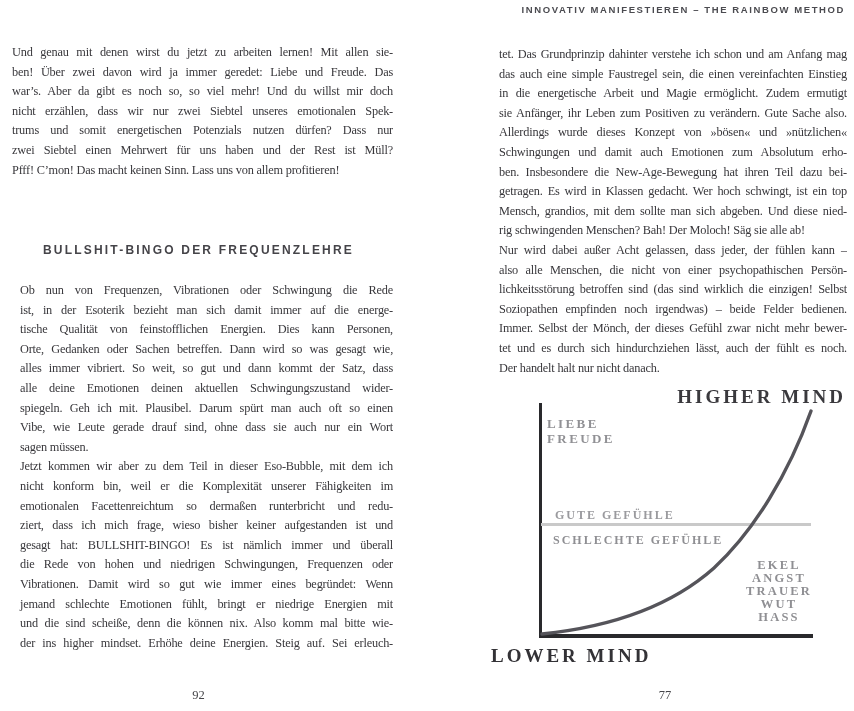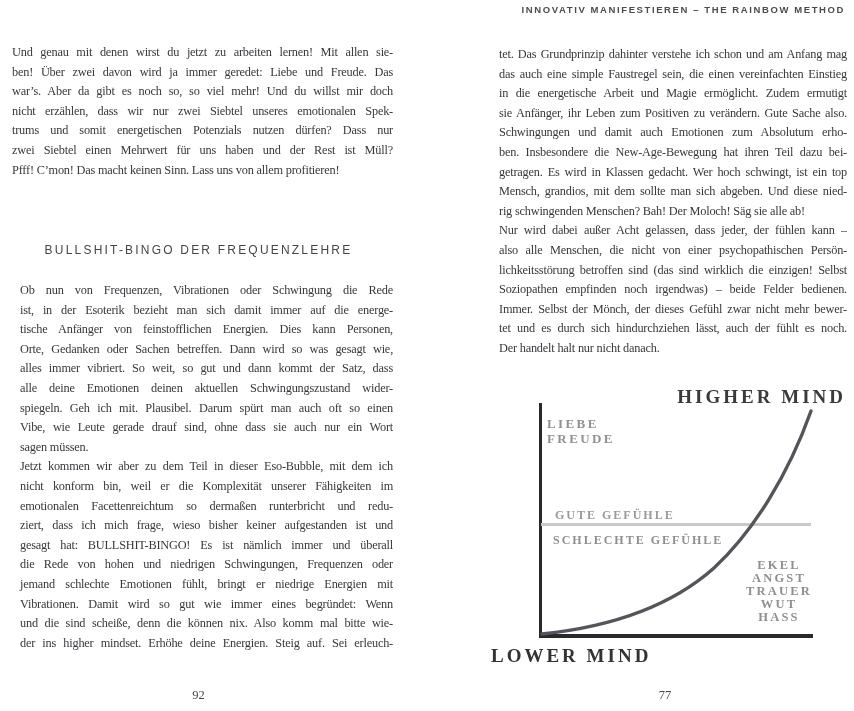--- a/index.html
+++ b/index.html
@@ -24,21 +24,21 @@
   .col-right{left:483px;width:364px;}
   .block{overflow:hidden;}
   .block div{text-align:left;margin-left:8px;}
   .block div.jl{text-align:justify;text-align-last:justify;}
   .intro-block{position:absolute;top:43px;left:0;width:389px;height:140px;}
   .left-body-block{position:absolute;top:281px;left:0;width:389px;height:394px;}
   .right-body-block{position:absolute;top:45px;left:0;width:364px;height:336px;}
   .section-heading{
     position:absolute;top:241px;left:0;width:389px;
     font-family:"Liberation Sans", sans-serif;
-    font-size:12px;font-weight:400;letter-spacing:2.2px;
+    font-size:12px;font-weight:700;letter-spacing:2.2px;
     color:#454449;text-align:center;white-space:nowrap;
   }
   
   .page-number{position:absolute;top:688px;font-size:12.5px;color:#454549;letter-spacing:0;}
   .page-number.left{left:4px;width:389px;text-align:center;}
   .page-number.right{left:483px;width:364px;text-align:center;}
   
   .figure{position:absolute;left:483px;top:384px;width:366px;height:292px;}
   .fig-label{font-family:"Liberation Serif", serif;font-weight:700;}
   .higher-mind{
@@ -87,50 +87,51 @@
       <div class="jl">zwei Siebtel einen Mehrwert für uns haben und der Rest ist Müll?</div>
       <div>Pfff! C’mon! Das macht keinen Sinn. Lass uns von allem profitieren!</div>
     </div>
 
   <div class="section-heading">BULLSHIT-BINGO DER FREQUENZLEHRE</div>
 
   <div class="block left-body-block">
     <div>
         <div class="jl">Ob nun von Frequenzen, Vibrationen oder Schwingung die Rede</div>
         <div class="jl">ist, in der Esoterik bezieht man sich damit immer auf die energe-</div>
-        <div class="jl">tische Anfänger von feinstofflichen Energien. Dies kann Personen,</div>
+        <div class="jl">tische Qualität von feinstofflichen Energien. Dies kann Personen,</div>
         <div class="jl">Orte, Gedanken oder Sachen betreffen. Dann wird so was gesagt wie,</div>
         <div class="jl">alles immer vibriert. So weit, so gut und dann kommt der Satz, dass</div>
         <div class="jl">alle deine Emotionen deinen aktuellen Schwingungszustand wider-</div>
         <div class="jl">spiegeln. Geh ich mit. Plausibel. Darum spürt man auch oft so einen</div>
         <div class="jl">Vibe, wie Leute gerade drauf sind, ohne dass sie auch nur ein Wort</div>
         <div>sagen müssen.</div>
       </div>
     <div>
         <div class="jl">Jetzt kommen wir aber zu dem Teil in dieser Eso-Bubble, mit dem ich</div>
         <div class="jl">nicht konform bin, weil er die Komplexität unserer Fähigkeiten im</div>
         <div class="jl">emotionalen Facettenreichtum so dermaßen runterbricht und redu-</div>
         <div class="jl">ziert, dass ich mich frage, wieso bisher keiner aufgestanden ist und</div>
         <div class="jl">gesagt hat: BULLSHIT-BINGO! Es ist nämlich immer und überall</div>
         <div class="jl">die Rede von hohen und niedrigen Schwingungen, Frequenzen oder</div>
+        <div class="jl">Vibrationen. Damit wird so gut wie immer eines begründet: Wenn</div>
         <div class="jl">jemand schlechte Emotionen fühlt, bringt er niedrige Energien mit</div>
-        <div class="jl">Vibrationen. Damit wird so gut wie immer eines begründet: Wenn</div>
         <div class="jl">und die sind scheiße, denn die können nix. Also komm mal bitte wie-</div>
         <div class="jl">der ins higher mindset. Erhöhe deine Energien. Steig auf. Sei erleuch-</div>
       </div>
   </div>
 </div>
 
 <div class="col col-right" style="top:0;height:711px;">
   <div class="block right-body-block">
     <div>
         <div class="jl">tet. Das Grundprinzip dahinter verstehe ich schon und am Anfang mag</div>
         <div class="jl">das auch eine simple Faustregel sein, die einen vereinfachten Einstieg</div>
         <div class="jl">in die energetische Arbeit und Magie ermöglicht. Zudem ermutigt</div>
         <div class="jl">sie Anfänger, ihr Leben zum Positiven zu verändern. Gute Sache also.</div>
+        <div class="jl">Allerdings wurde dieses Konzept von »bösen« und »nützlichen«</div>
         <div class="jl">Schwingungen und damit auch Emotionen zum Absolutum erho-</div>
         <div class="jl">ben. Insbesondere die New-Age-Bewegung hat ihren Teil dazu bei-</div>
         <div class="jl">getragen. Es wird in Klassen gedacht. Wer hoch schwingt, ist ein top</div>
         <div class="jl">Mensch, grandios, mit dem sollte man sich abgeben. Und diese nied-</div>
         <div>rig schwingenden Menschen? Bah! Der Moloch! Säg sie alle ab!</div>
       </div>
     <div>
         <div class="jl">Nur wird dabei außer Acht gelassen, dass jeder, der fühlen kann –</div>
         <div class="jl">also alle Menschen, die nicht von einer psychopathischen Persön-</div>
         <div class="jl">lichkeitsstörung betroffen sind (das sind wirklich die einzigen! Selbst</div>

